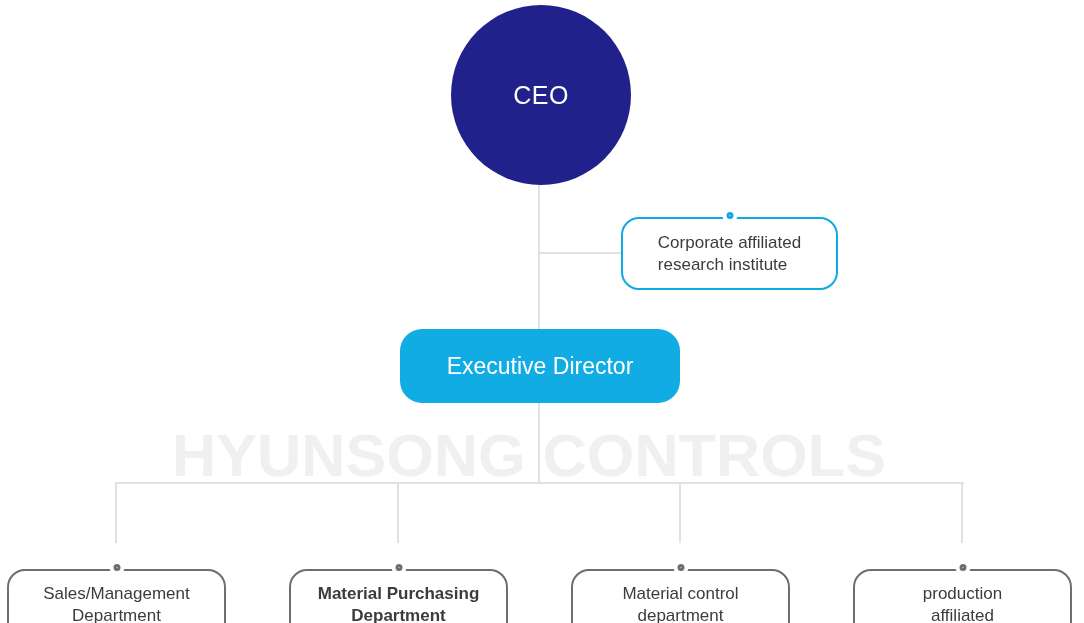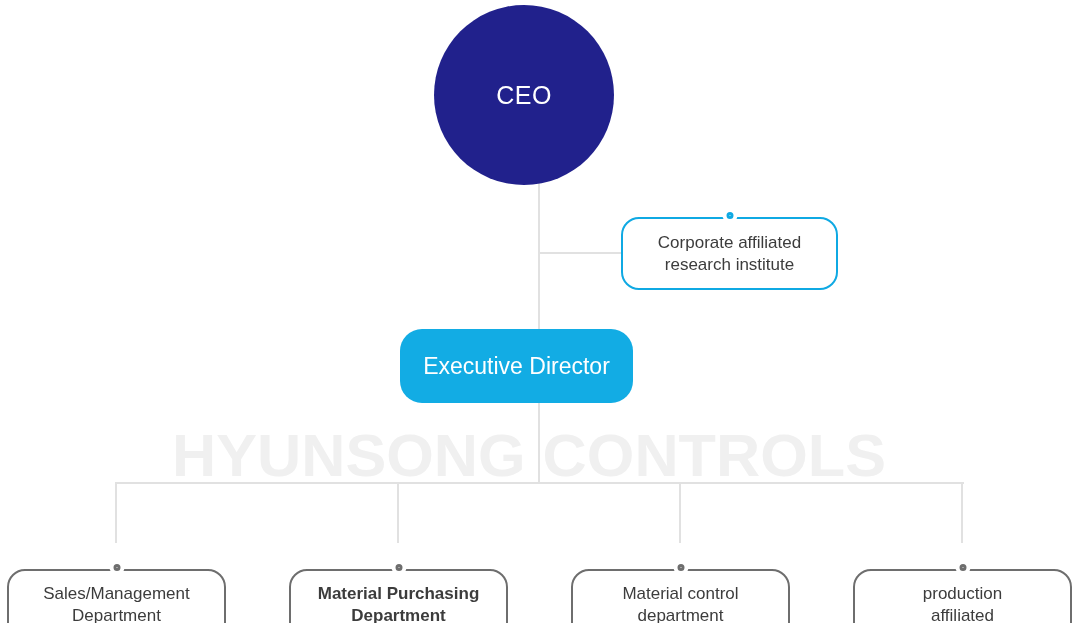--- a/index.html
+++ b/index.html
@@ -33,52 +33,51 @@
   .hline-main     { left: 115px; top: 482px; width: 849px; height: 2px; }
   .stub           { top: 482px; width: 2px; height: 61px; }
   .stub-1 { left: 115px; }
   .stub-2 { left: 397px; }
   .stub-3 { left: 679px; }
   .stub-4 { left: 961px; }
 
   
   .ceo {
     position: absolute;
-    left: 434px; top: 5px;
+    left: 451px; top: 5px;
     width: 180px; height: 180px;
     border-radius: 50%;
     background: #21218c;
     display: flex; align-items: center; justify-content: center;
     color: #ffffff;
     font-size: 25px;
     letter-spacing: 0.5px;
     z-index: 2;
   }
 
   
   .research {
     position: absolute;
     left: 621px; top: 217px;
     width: 217px; height: 73px;
     background: #ffffff;
     border: 2px solid #0fa9e3;
     border-radius: 18px;
     display: flex; align-items: center; justify-content: center;
-    text-align: center;
     font-size: 17px; line-height: 22px;
     color: #3c3c3c;
     white-space: pre-line;
     z-index: 2;
   }
 
   
   .exec {
     position: absolute;
     left: 400px; top: 329px;
-    width: 233px; height: 74px;
+    width: 280px; height: 74px;
     background: #12ace4;
     border-radius: 22px;
     display: flex; align-items: center; justify-content: center;
     color: #ffffff;
     font-size: 23px;
     z-index: 2;
   }
 
   
   .dept {

